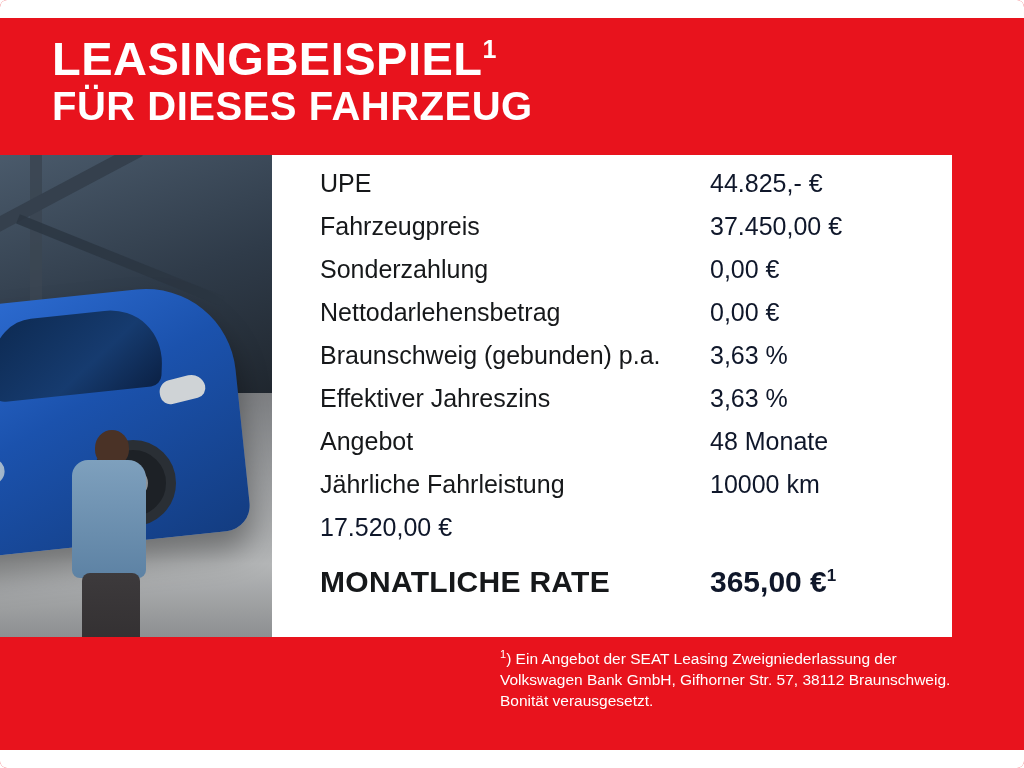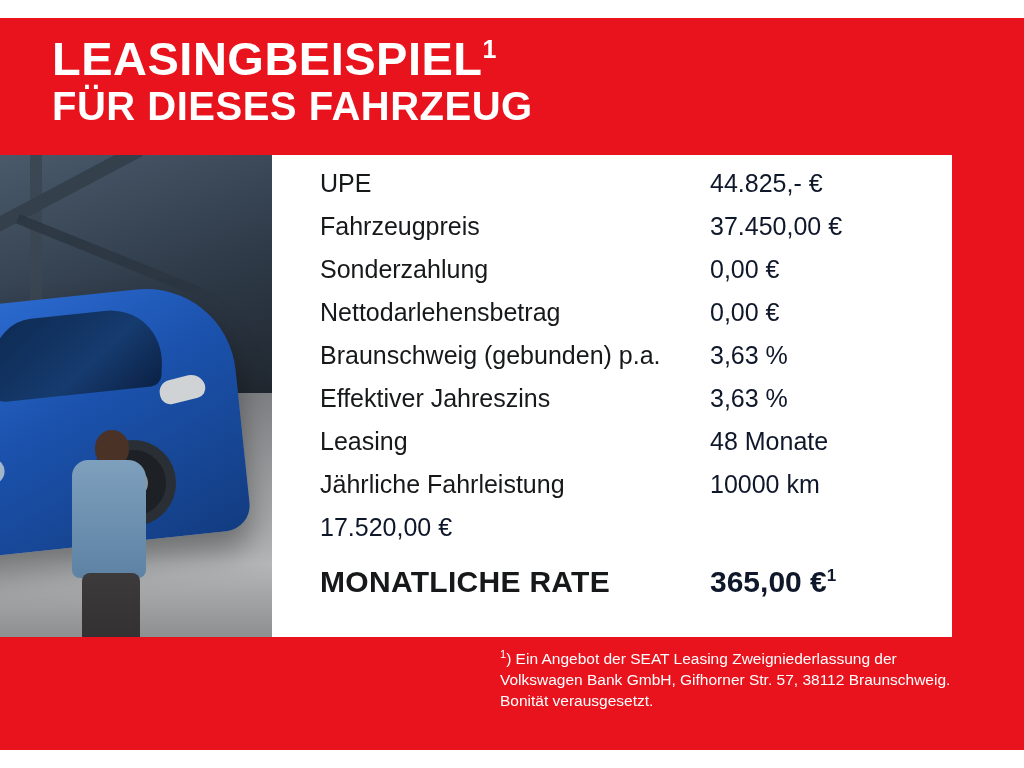--- a/index.html
+++ b/index.html
@@ -9,20 +9,21 @@
     overflow: hidden;
     background: #ffffff;
     font-family: "Liberation Sans", sans-serif;
   }
   .ad {
     position: relative;
     width: 1024px;
     height: 768px;
     background: #e8131d;
     overflow: hidden;
+    border-radius: 7px;
   }
   
   .top-white {
     position: absolute;
     left: 0; top: 0;
     width: 1024px; height: 18px;
     background: #ffffff;
   }
   .bottom-white {
     position: absolute;
@@ -285,21 +286,21 @@
         <div class="spec-label">Braunschweig (gebunden) p.a.</div>
         <div class="spec-value">3,63 %</div>
       </div>
 
       <div class="spec-row">
         <div class="spec-label">Effektiver Jahreszins</div>
         <div class="spec-value">3,63 %</div>
       </div>
 
       <div class="spec-row">
-        <div class="spec-label">Leasing</div>
+        <div class="spec-label">Angebot</div>
         <div class="spec-value">48 Monate</div>
       </div>
 
       <div class="spec-row">
         <div class="spec-label">Jährliche Fahrleistung</div>
         <div class="spec-value">10000 km</div>
       </div>
 
       <div class="spec-row">
         <div class="spec-value">17.520,00 €</div>

